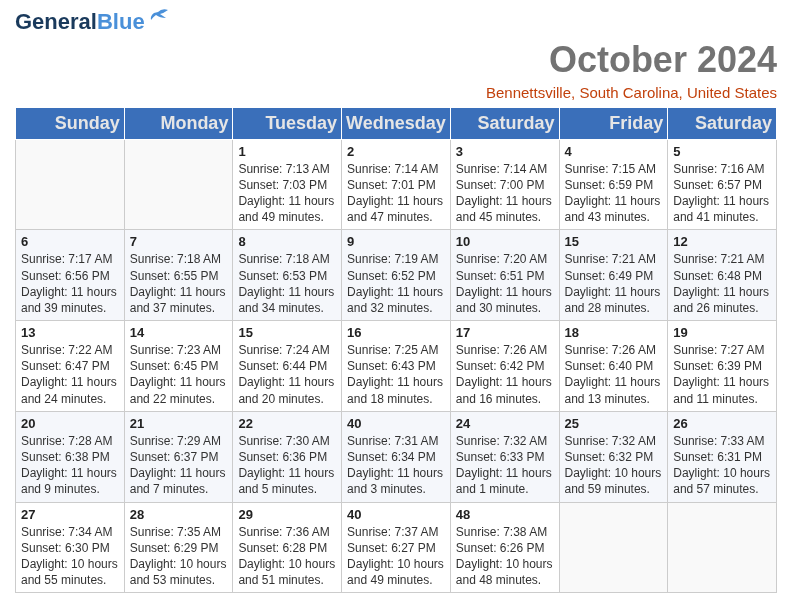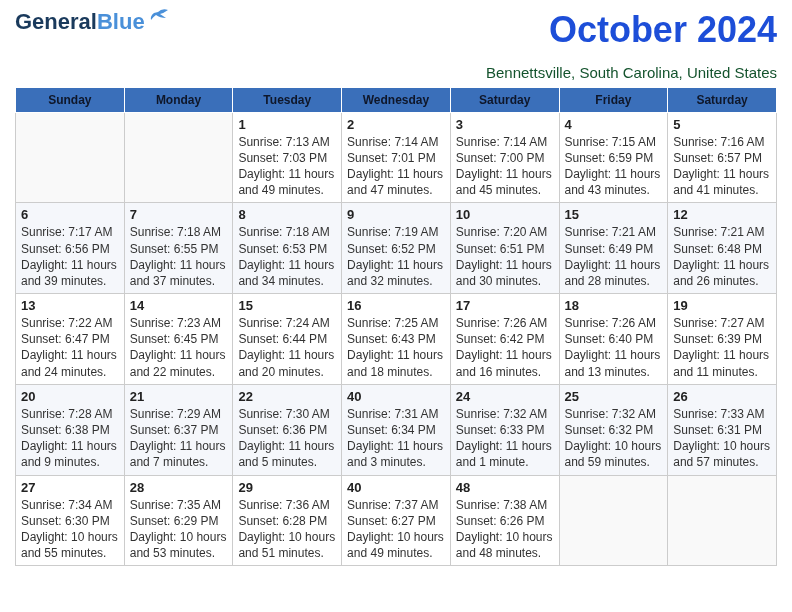--- a/index.html
+++ b/index.html
@@ -34,40 +34,41 @@
     }
     .logo-text span {
       color: #4a90d9;
     }
     .title-block {
       text-align: right;
     }
     .main-title {
       font-size: 36px;
       font-weight: bold;
-      color: #1d4ed8;
+      color: #737373;
       line-height: 1.1;
+      margin-top: 30px;
     }
     .subtitle {
       font-size: 15px;
-      color: #14532d;
-      margin-top: 14px;
+      color: #c2410c;
+      margin-top: 4px;
     }
     .calendar {
       width: 100%;
       border-collapse: collapse;
       table-layout: fixed;
     }
     .calendar th {
       background: #3a6fba;
-      color: #0f172a;
-      font-size: 12px;
+      color: #e5e5e5;
+      font-size: 18px;
       font-weight: bold;
       padding: 5px 4px;
-      text-align: center;
+      text-align: right;
       border: 1px solid #fff;
     }
     .calendar td {
       border: 1px solid #ccc;
       vertical-align: top;
       padding: 4px 5px;
       font-size: 10.5px;
       color: #222;
       height: 78px;
       background: #fff;

